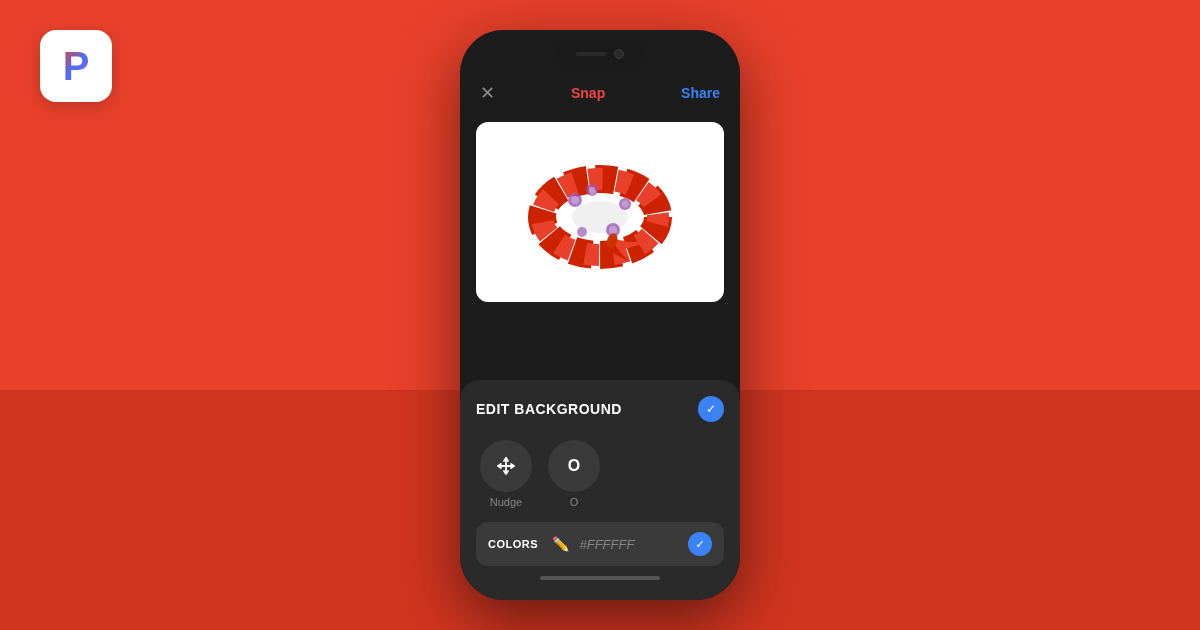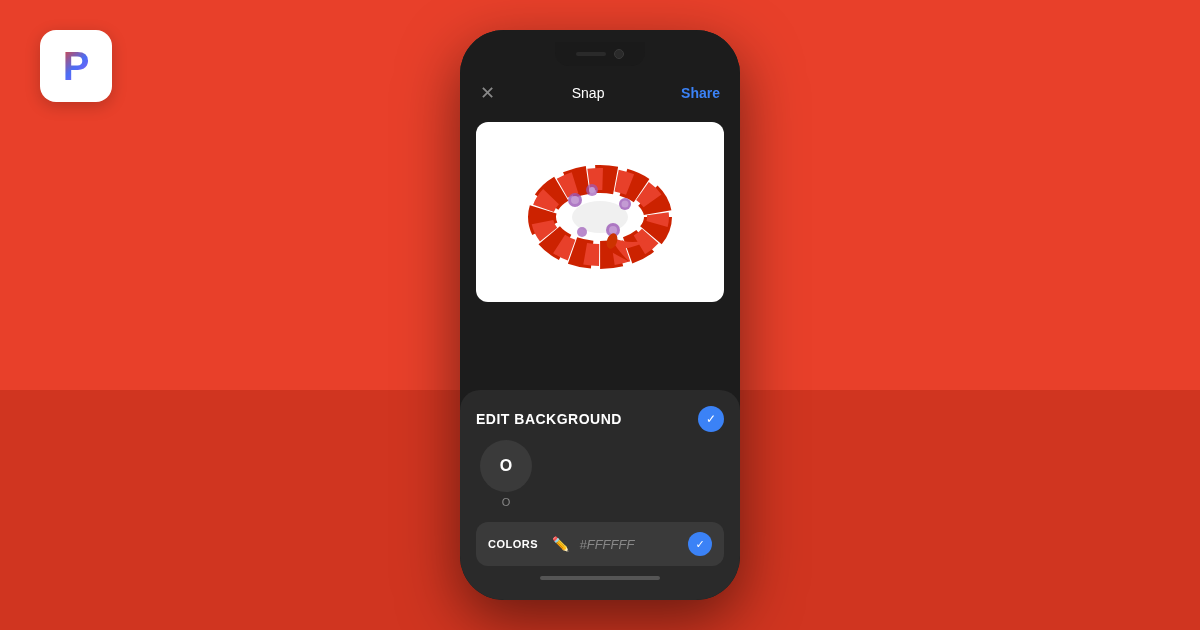--- a/index.html
+++ b/index.html
@@ -133,23 +133,23 @@
       background: #1C1C1C;
     }
 
     .header-close {
       color: #888;
       font-size: 18px;
       cursor: pointer;
     }
 
     .header-title {
-      color: #ffffff;
+      color: #ef4444;
       font-size: 14px;
-      font-weight: 400;
+      font-weight: 700;
     }
 
     .header-share {
       color: #3B82F6;
       font-size: 14px;
       font-weight: 700;
     }
 
     .image-area {
       margin: 8px 16px;
@@ -178,21 +178,21 @@
       background: #2A2A2A;
       border-radius: 20px 20px 0 0;
       padding: 16px 16px 20px;
       flex-shrink: 0;
     }
 
     .edit-bg-row {
       display: flex;
       align-items: center;
       justify-content: space-between;
-      margin-bottom: 8px;
+      margin-bottom: 18px;
     }
 
     .edit-bg-label {
       color: white;
       font-size: 14px;
       font-weight: 700;
       letter-spacing: 0.5px;
     }
 
     .check-circle {
@@ -355,20 +355,28 @@
 
       <div class="bottom-panel">
         <div class="edit-bg-row">
           <span class="edit-bg-label">EDIT BACKGROUND</span>
           <div class="check-circle">✓</div>
         </div>
 
         <div class="tools-row">
 
 
+          <div class="tool-item">
+            <div class="tool-icon-btn">
+              <svg width="22" height="22" viewBox="0 0 22 22">
+                <path d="M11 3 L11 19 M3 11 L19 11 M11 3 L9 6 M11 3 L13 6 M11 19 L9 16 M11 19 L13 16 M3 11 L6 9 M3 11 L6 13 M19 11 L16 9 M19 11 L16 13" stroke="white" stroke-width="1.8" fill="none" stroke-linecap="round"></path>
+              </svg>
+            </div>
+            <span class="tool-label">Nudge</span>
+          </div>
 
           <div class="tool-item">
             <div class="tool-icon-btn" style="color:white;font-size:16px;font-weight:700;">O</div>
             <span class="tool-label">O</span>
           </div>
         </div>
 
         <div class="colors-row">
           <span class="colors-label">COLORS</span>
           <span class="pencil-icon">✏️</span>

